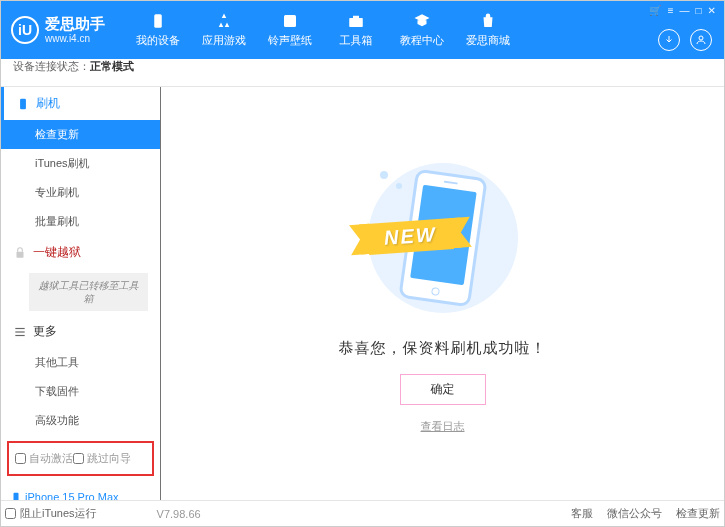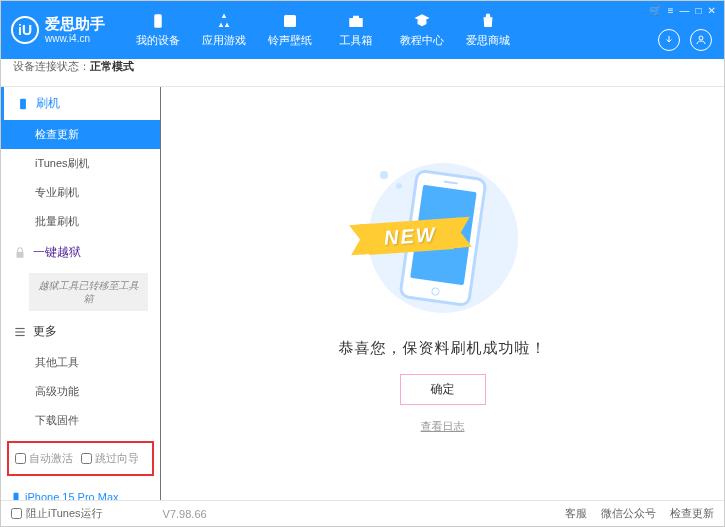--- a/index.html
+++ b/index.html
@@ -32,21 +32,21 @@
 
 
 .sidebar { width: 160px; border-right: 1px solid #737373; overflow-y: auto; position: relative; }
 .side-group { border-bottom: none; }
 .side-head { display: flex; align-items: center; padding: 8px 12px; font-size: 12px; color: #333; gap: 6px; cursor: pointer; }
 .side-head.active { border-left: 3px solid #1e8fff; color: #1e8fff; background: #fff; }
 .side-head svg { width: 14px; height: 14px; }
 .side-item { padding: 7px 12px 7px 34px; font-size: 11px; color: #555; cursor: pointer; }
 .side-item.active { background: #1e8fff; color: #fff; }
 .side-note { margin: 4px 12px 4px 28px; padding: 6px 8px; background: #f0f0f0; font-size: 10px; color: #888; text-align: center; line-height: 1.3; font-style: italic; }
-.side-checks { border: 2px solid #e73232; margin: 6px; padding: 8px 6px; display: flex; gap: 8px; align-items: center; }
+.side-checks { border: 2px solid #e73232; margin: 6px; padding: 8px 6px; display: flex; align-items: center; }
 .side-checks label { display: flex; align-items: center; gap: 3px; font-size: 11px; color: #999; }
 .side-checks input { width: 11px; height: 11px; }
 .device-box { padding: 8px 10px; }
 .device-name { color: #1e8fff; font-size: 11px; display: flex; align-items: center; gap: 4px; }
 .device-name svg { width: 10px; height: 14px; fill: #1e8fff; }
 
 
 .main { flex: 1; display: flex; flex-direction: column; align-items: center; justify-content: center; padding: 20px; }
 .phone-illus { position: relative; width: 170px; height: 170px; display: flex; align-items: center; justify-content: center; }
 .phone-circle { position: absolute; width: 150px; height: 150px; border-radius: 50%; background: #e8f3ff; }
@@ -59,21 +59,21 @@
 .phone-speaker { position: absolute; top: 5px; left: 50%; transform: translateX(-50%); width: 14px; height: 2px; background: #b8d9ff; border-radius: 2px; }
 .ribbon { position: absolute; z-index: 3; background: #ffcc33; color: #fff; font-weight: bold; font-size: 20px; letter-spacing: 2px; padding: 4px 16px; top: 68px; left: 10px; transform: rotate(-4deg); font-style: italic; text-shadow: 1px 1px 2px rgba(0,0,0,0.2); }
 .ribbon::before, .ribbon::after { content: ''; position: absolute; top: 0; border: 15px solid #ffcc33; }
 .ribbon::before { left: -18px; border-left-color: transparent; border-width: 15px 10px; }
 .ribbon::after { right: -18px; border-right-color: transparent; border-width: 15px 10px; }
 .success-msg { font-size: 15px; color: #333; margin-top: 16px; letter-spacing: 1px; }
 .ok-btn { margin-top: 16px; padding: 6px 30px; border: 1px solid #f9a8d4; background: #fff; font-size: 12px; cursor: pointer; color: #333; }
 .log-link { margin-top: 14px; font-size: 11px; color: #999; cursor: pointer; text-decoration: underline; }
 
 
-.footer { height: 26px; border-top: 1px solid #e5e5e5; display: flex; align-items: center; padding: 0 10px; font-size: 11px; color: #666; }
+.footer { height: 26px; border-top: 1px solid #e5e5e5; display: flex; align-items: center; padding: 0 4px; font-size: 11px; color: #666; }
 .footer label { display: flex; align-items: center; gap: 4px; }
 .footer input { width: 11px; height: 11px; }
 .footer-right { margin-left: auto; display: flex; gap: 14px; }
 .footer-right span { cursor: pointer; }
 .version { margin-left: 60px; color: #999; }
 </style>
 </head>
 <body>
 
 <div class="header">
@@ -170,41 +170,41 @@
             <rect x="7" y="3" width="10" height="18" rx="2"></rect>
           </svg>
         <span>刷机</span>
       </div>
       <div class="side-item active">检查更新</div>
       <div class="side-item">iTunes刷机</div>
       <div class="side-item">专业刷机</div>
       <div class="side-item">批量刷机</div>
     </div>
     <div class="side-group">
-      <div class="side-head" style="color:#4c1d95">
+      <div class="side-head" style="color:#b91c1c">
         <svg viewBox="0 0 24 24" fill="#ccc">
             <rect x="6" y="10" width="12" height="10" rx="1"></rect>
             <path d="M8 10V7a4 4 0 018 0v3" fill="none" stroke="#ccc" stroke-width="2"></path>
           </svg>
         <span>一键越狱</span>
       </div>
       <div class="side-note">越狱工具已转移至工具箱</div>
     </div>
     <div class="side-group">
       <div class="side-head">
         <svg viewBox="0 0 24 24" fill="#666">
             <rect x="4" y="5" width="16" height="2"></rect>
             <rect x="4" y="11" width="16" height="2"></rect>
             <rect x="4" y="17" width="16" height="2"></rect>
           </svg>
         <span>更多</span>
       </div>
       <div class="side-item">其他工具</div>
+      <div class="side-item">下载固件</div>
       <div class="side-item">高级功能</div>
-      <div class="side-item">下载固件</div>
     </div>
     <div class="side-checks">
       <label>
           <input type="checkbox" style="">
           <span>自动激活</span>
         </label>
       <label>
           <input type="checkbox" style="">
           <span>跳过向导</span>
         </label>

